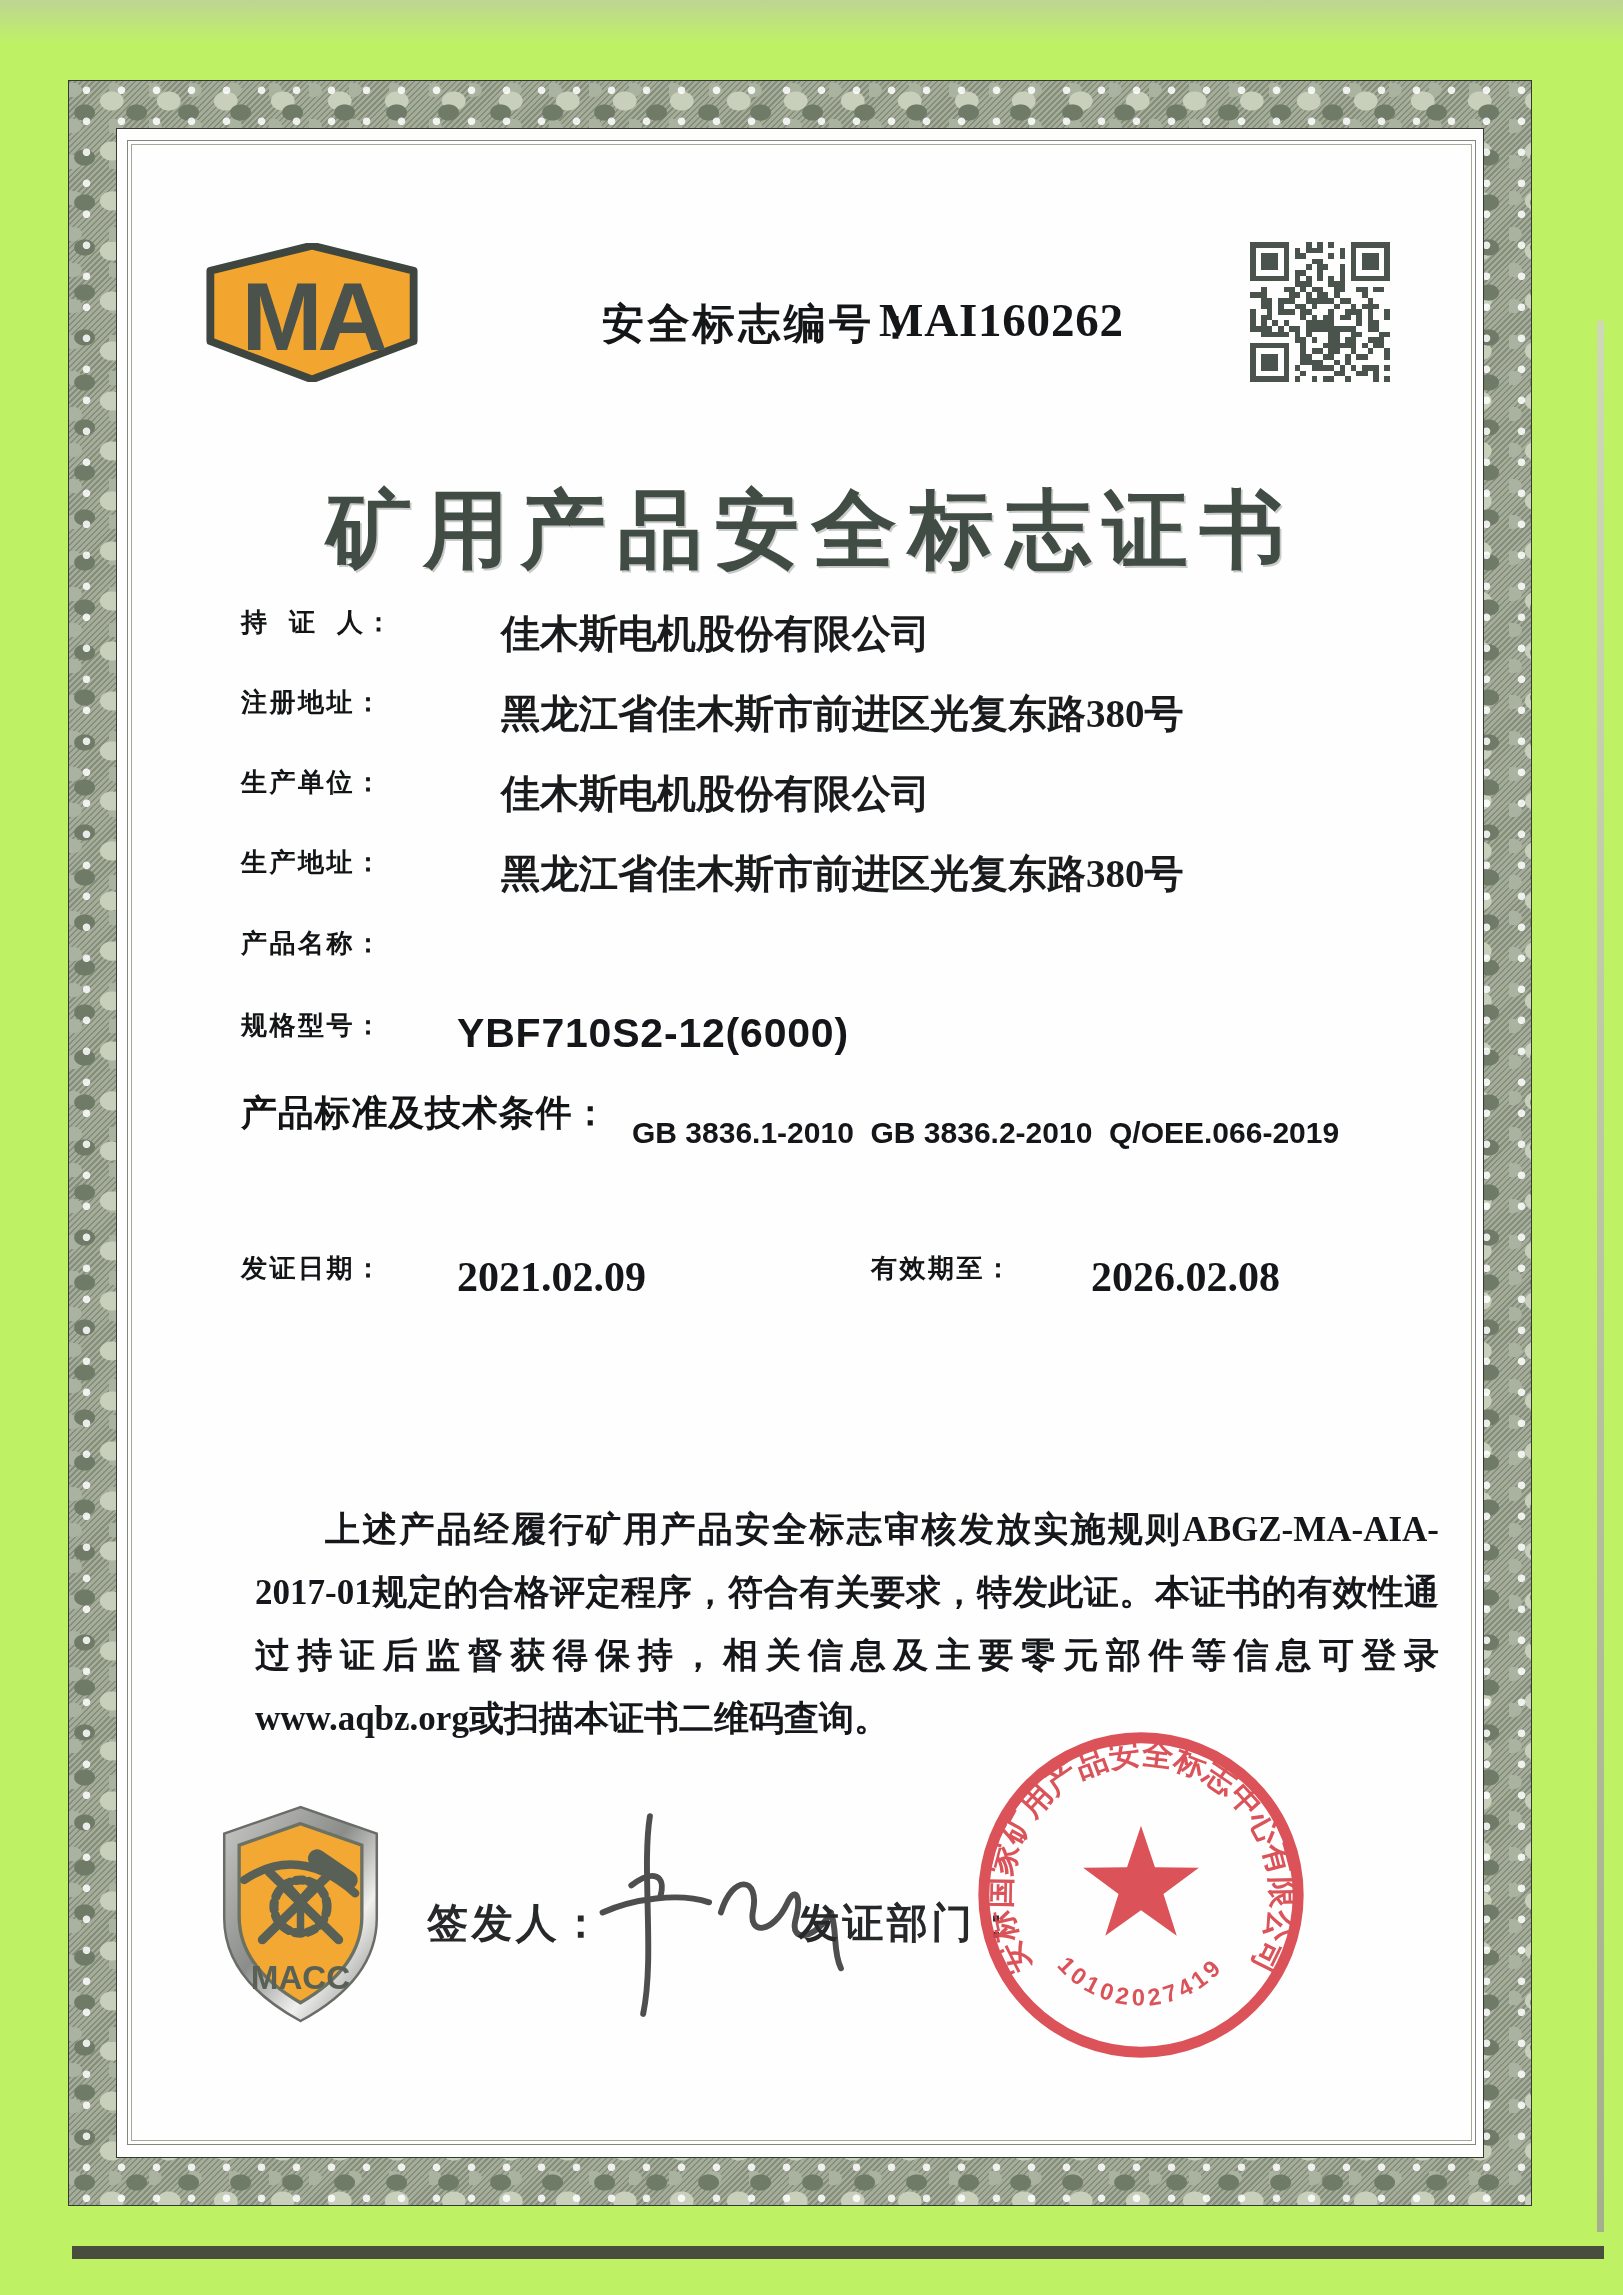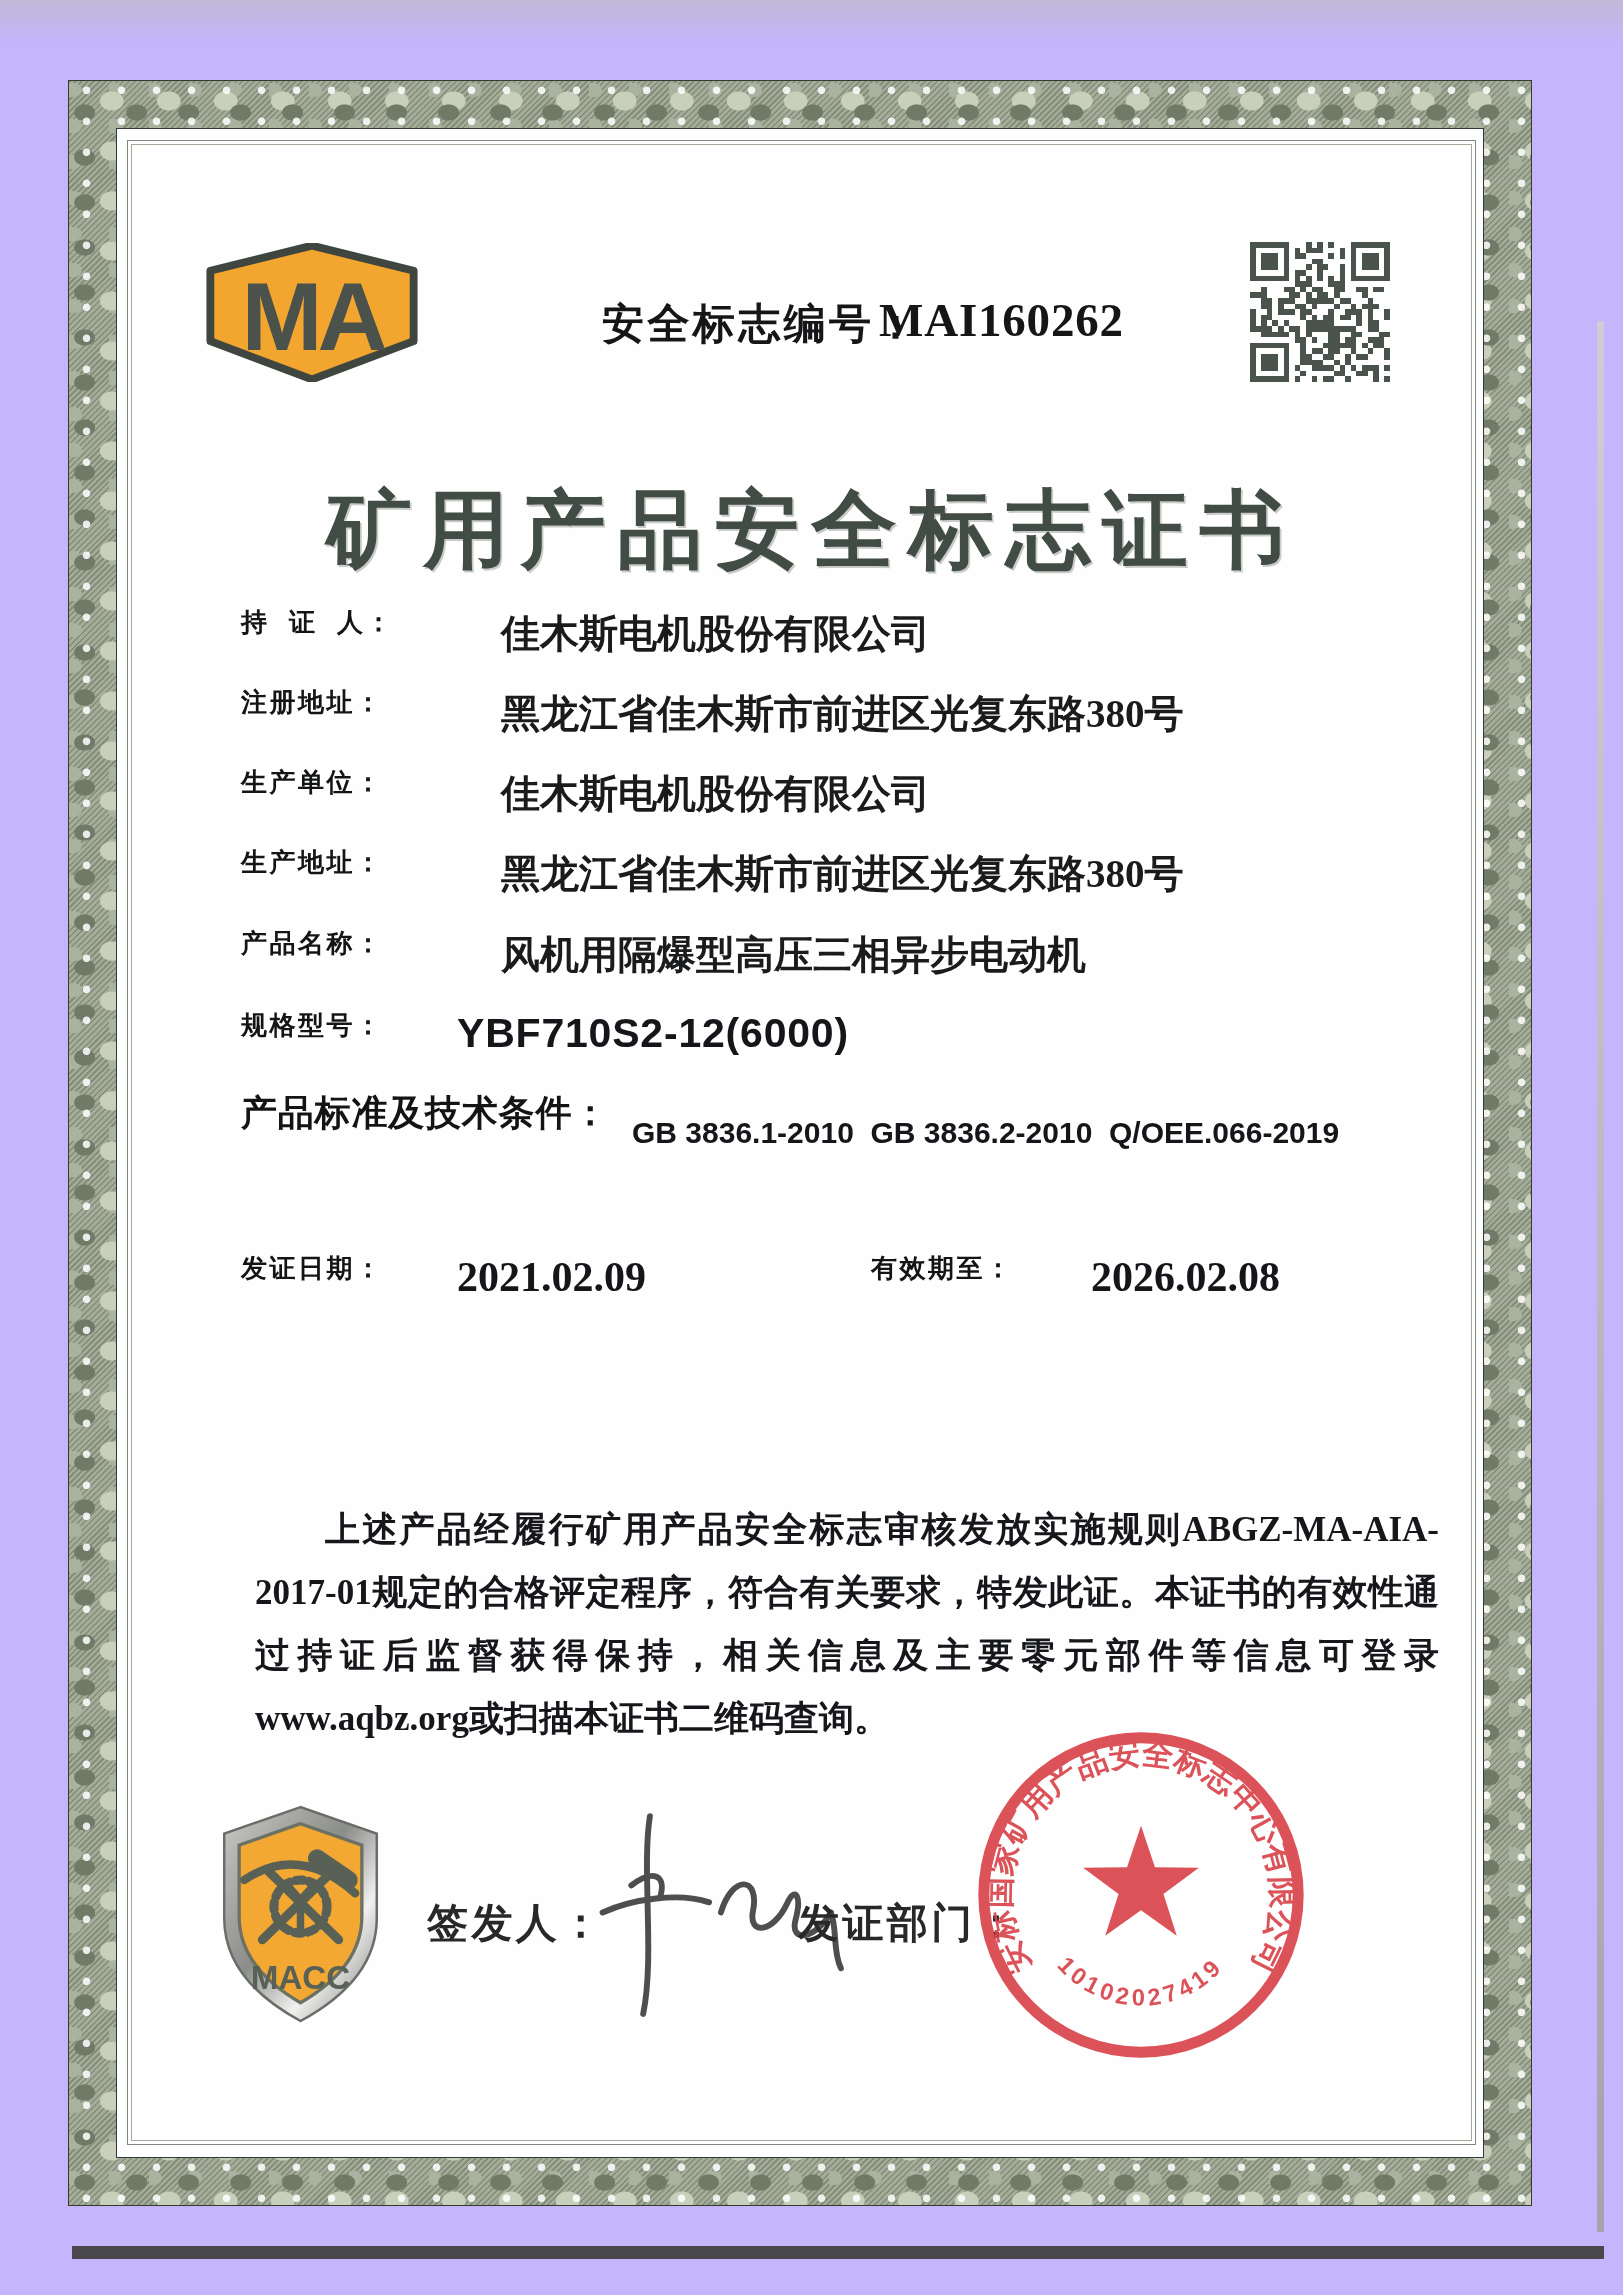--- a/index.html
+++ b/index.html
@@ -1,16 +1,16 @@
 <!DOCTYPE html>
 <html style="font-size:13.5px"><head>
 <meta charset="utf-8">
 <style>
   html,body{margin:0;padding:0;background:#ffffff;}
-  .page{position:relative;width:1623px;height:2295px;background:#c4b5fd;overflow:hidden;
+  .page{position:relative;width:1623px;height:2295px;background:#bef264;overflow:hidden;
         font-family:"Liberation Sans",sans-serif;color:#17191b;}
 
   
   .scan-top{position:absolute;left:0;top:0;width:1623px;height:44px;
             background:linear-gradient(180deg,#bdbdb8,rgba(255,255,255,0));opacity:.55;}
   .scan-right{position:absolute;left:1597px;top:321px;width:6.8px;height:1911px;
               background:linear-gradient(180deg,#d2d2cb,#9e9e96);opacity:.8;}
   .scan-bottom{position:absolute;left:72px;top:2246px;width:1532px;height:12.7px;
                background:#3b3b38;opacity:.9;}
   .smudge1{position:absolute;left:541px;top:1070px;width:744px;height:220px;
@@ -426,21 +426,20 @@
   <div class="row" style="top:765px">
     <span class="flabel">生产单位：</span>
     <span class="fvalue v-cn" style="left:457px">佳木斯电机股份有限公司</span>
   </div>
   <div class="row" style="top:845px">
     <span class="flabel">生产地址：</span>
     <span class="fvalue v-cn" style="left:457px">黑龙江省佳木斯市前进区光复东路380号</span>
   </div>
   <div class="row" style="top:926px">
     <span class="flabel">产品名称：</span>
-    <span class="fvalue v-cn" style="left:457px">风机用隔爆型高压三相异步电动机</span>
   </div>
   <div class="row" style="top:1008px">
     <span class="flabel">规格型号：</span>
     <span class="fvalue v-num" style="left:457px">YBF710S2-12(6000)</span>
   </div>
   <div class="row" style="top:1089px">
     <span class="flabel std">产品标准及技术条件：</span>
     <span class="fvalue v-num small" style="left:632px">GB 3836.1-2010  GB 3836.2-2010  Q/OEE.066-2019</span>
   </div>
   <div class="row" style="top:1251px">

